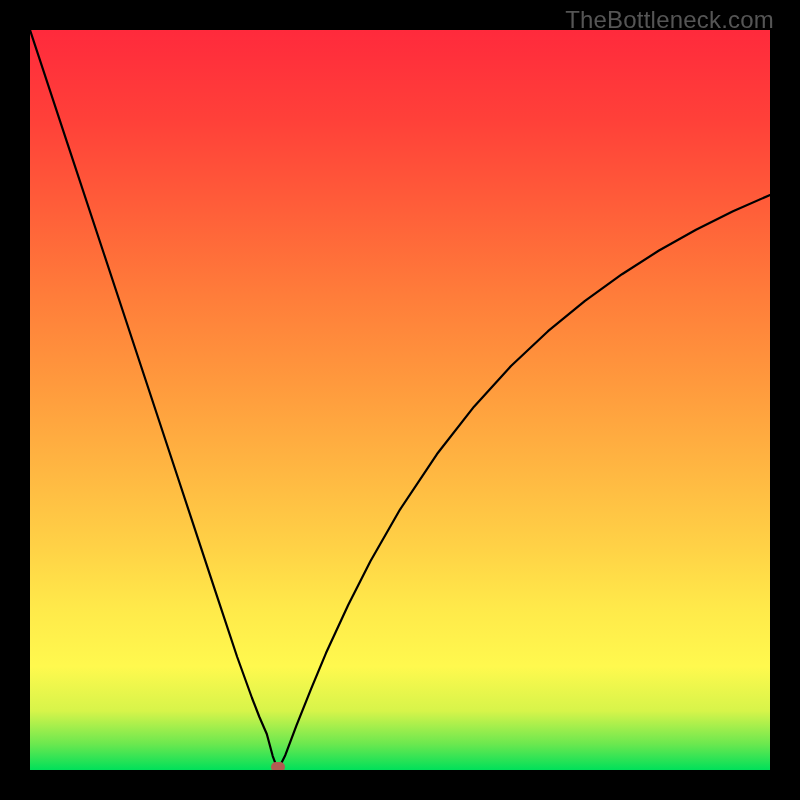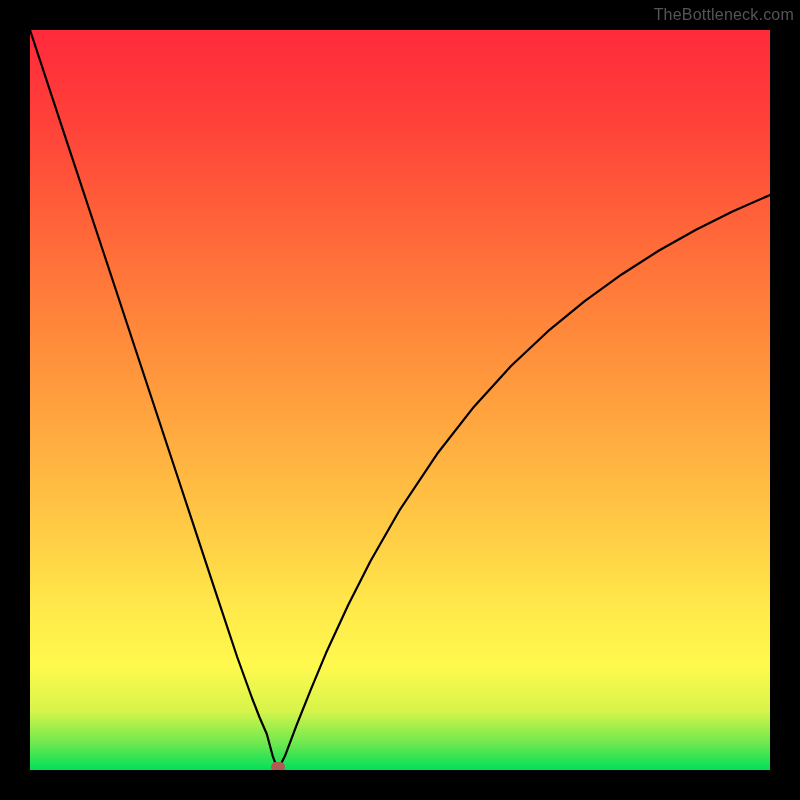--- a/index.html
+++ b/index.html
@@ -43,23 +43,23 @@
       #ff9a3d 52%,
       #ff7d3a 64%,
       #ff5e39 76%,
       #ff4039 88%,
       #ff2a3c 100%
     );
   }
   .watermark {
     position: absolute;
     top: 6px;
-    right: 6px;
+    right: 26px;
     color: #555;
-    font-size: 16px;
+    font-size: 24px;
     font-weight: 500;
     letter-spacing: 0.2px;
     user-select: none;
   }
   svg.curve {
     position: absolute;
     inset: 0;
     width: 100%;
     height: 100%;
   }

